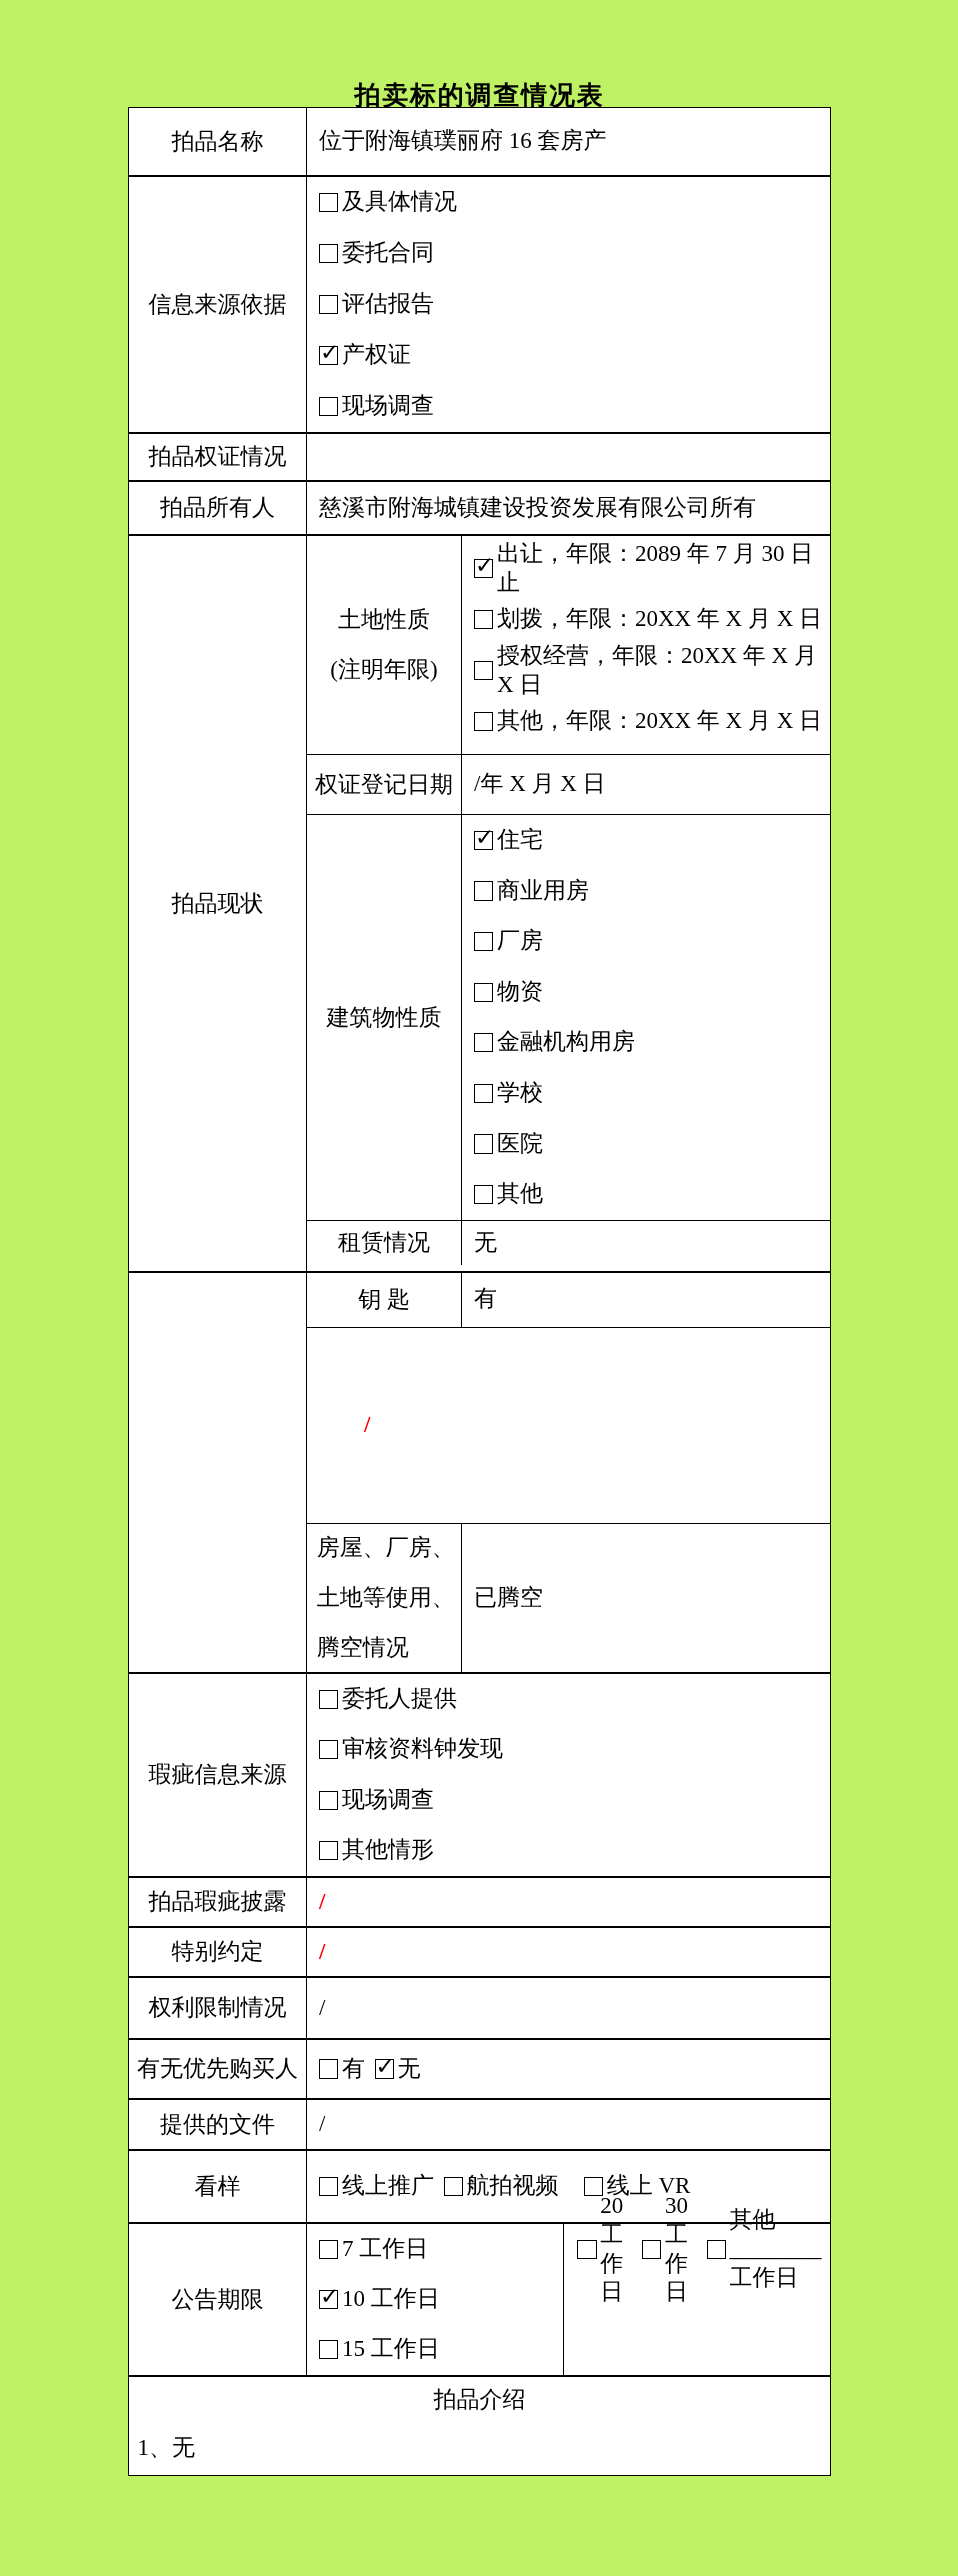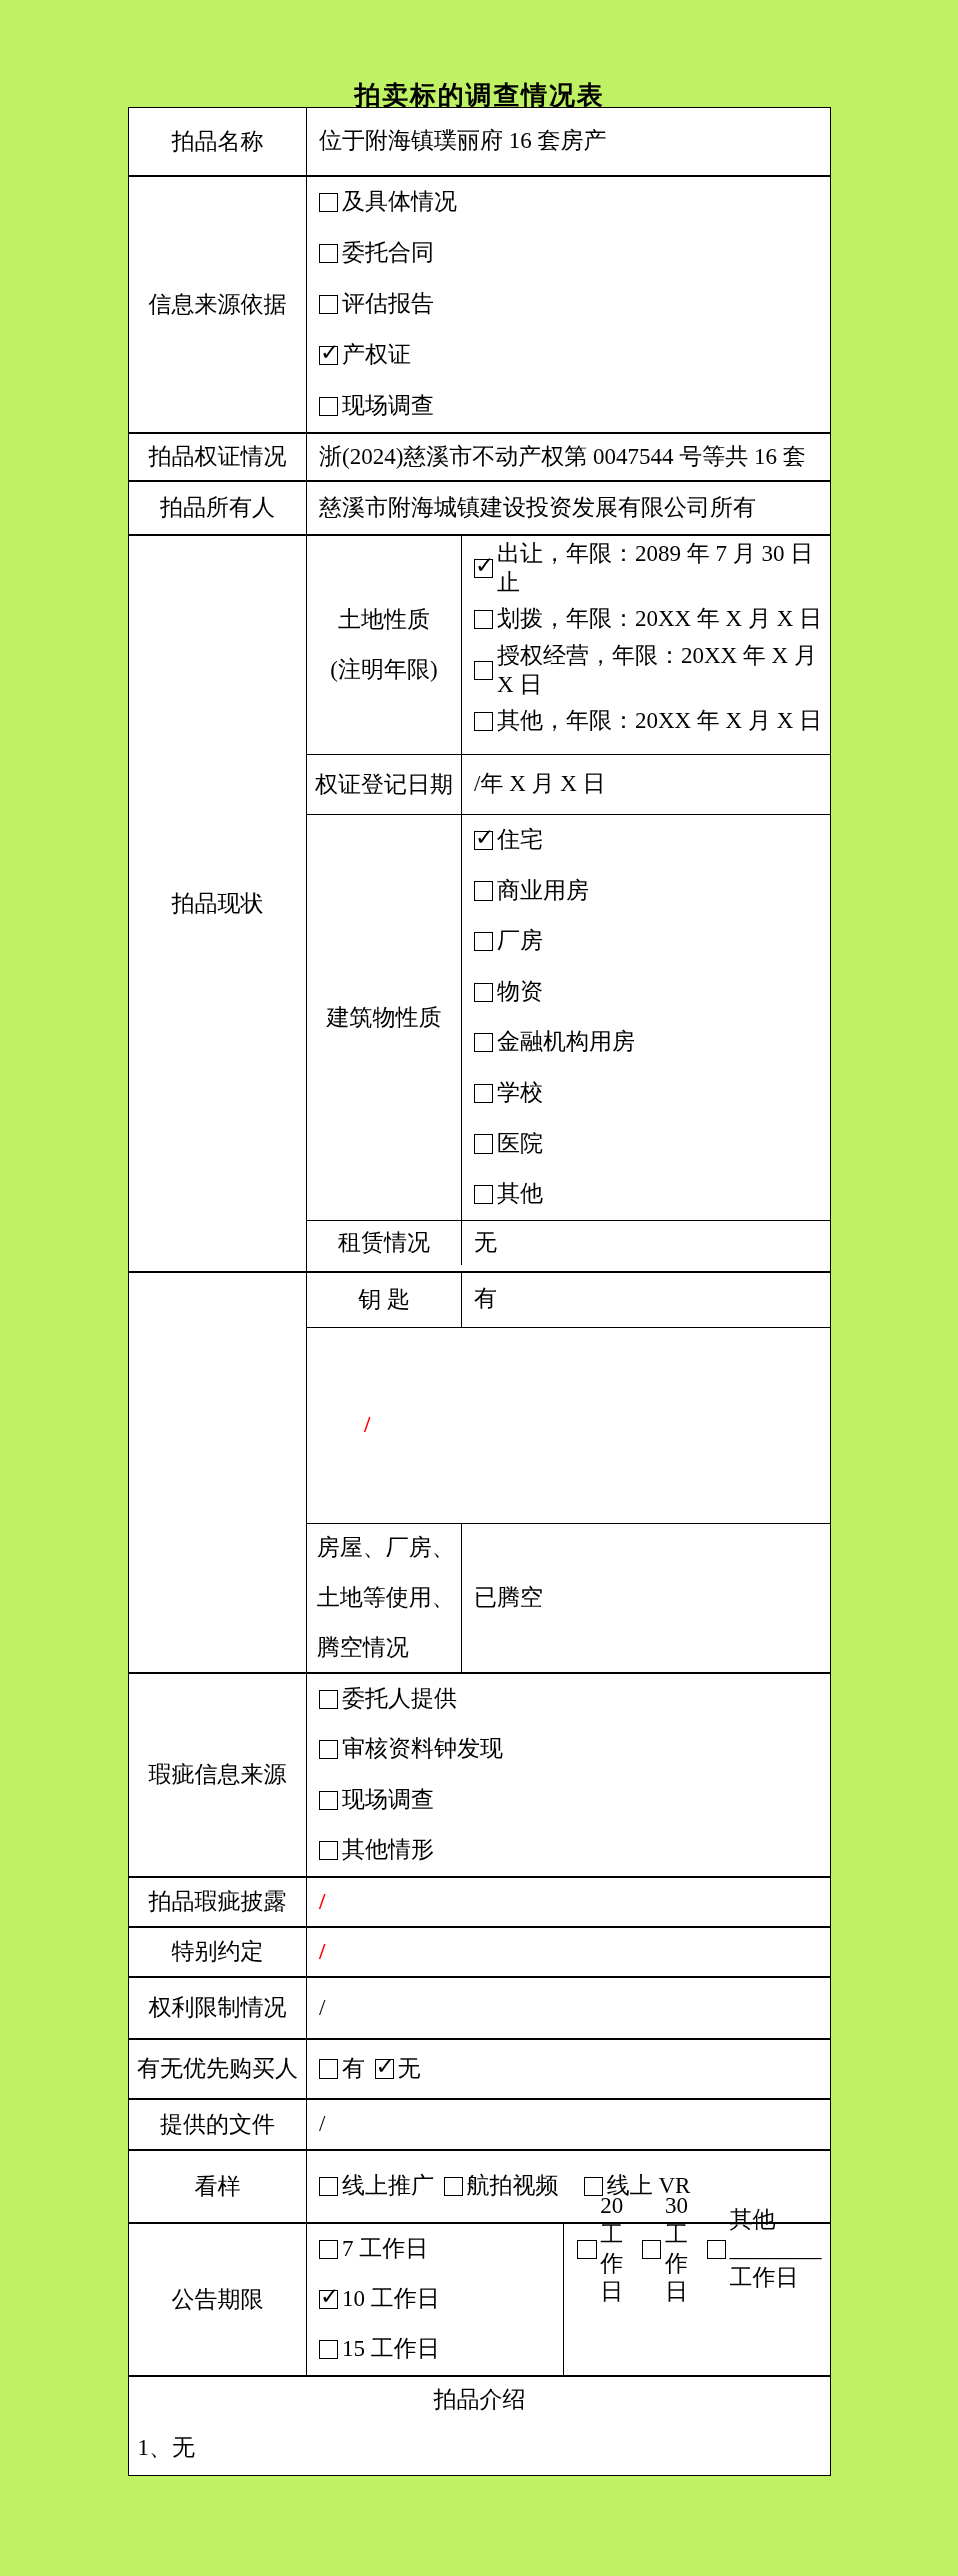--- a/index.html
+++ b/index.html
@@ -95,21 +95,20 @@
           </div>
         <div class="ci">
             <span class="cb"></span>
             <span>现场调查</span>
           </div>
       </div>
     </div>
 
     <div class="row bt4" style="height:48px">
       <div class="lbl">拍品权证情况</div>
-      <div class="val">浙(2024)慈溪市不动产权第 0047544 号等共 16 套</div>
     </div>
 
     <div class="row bt4" style="height:54px">
       <div class="lbl">拍品所有人</div>
       <div class="val">慈溪市附海城镇建设投资发展有限公司所有</div>
     </div>
 
     <div class="row bt4" style="height:737px">
       <div class="lbl">拍品现状</div>
       <div class="cnt">

